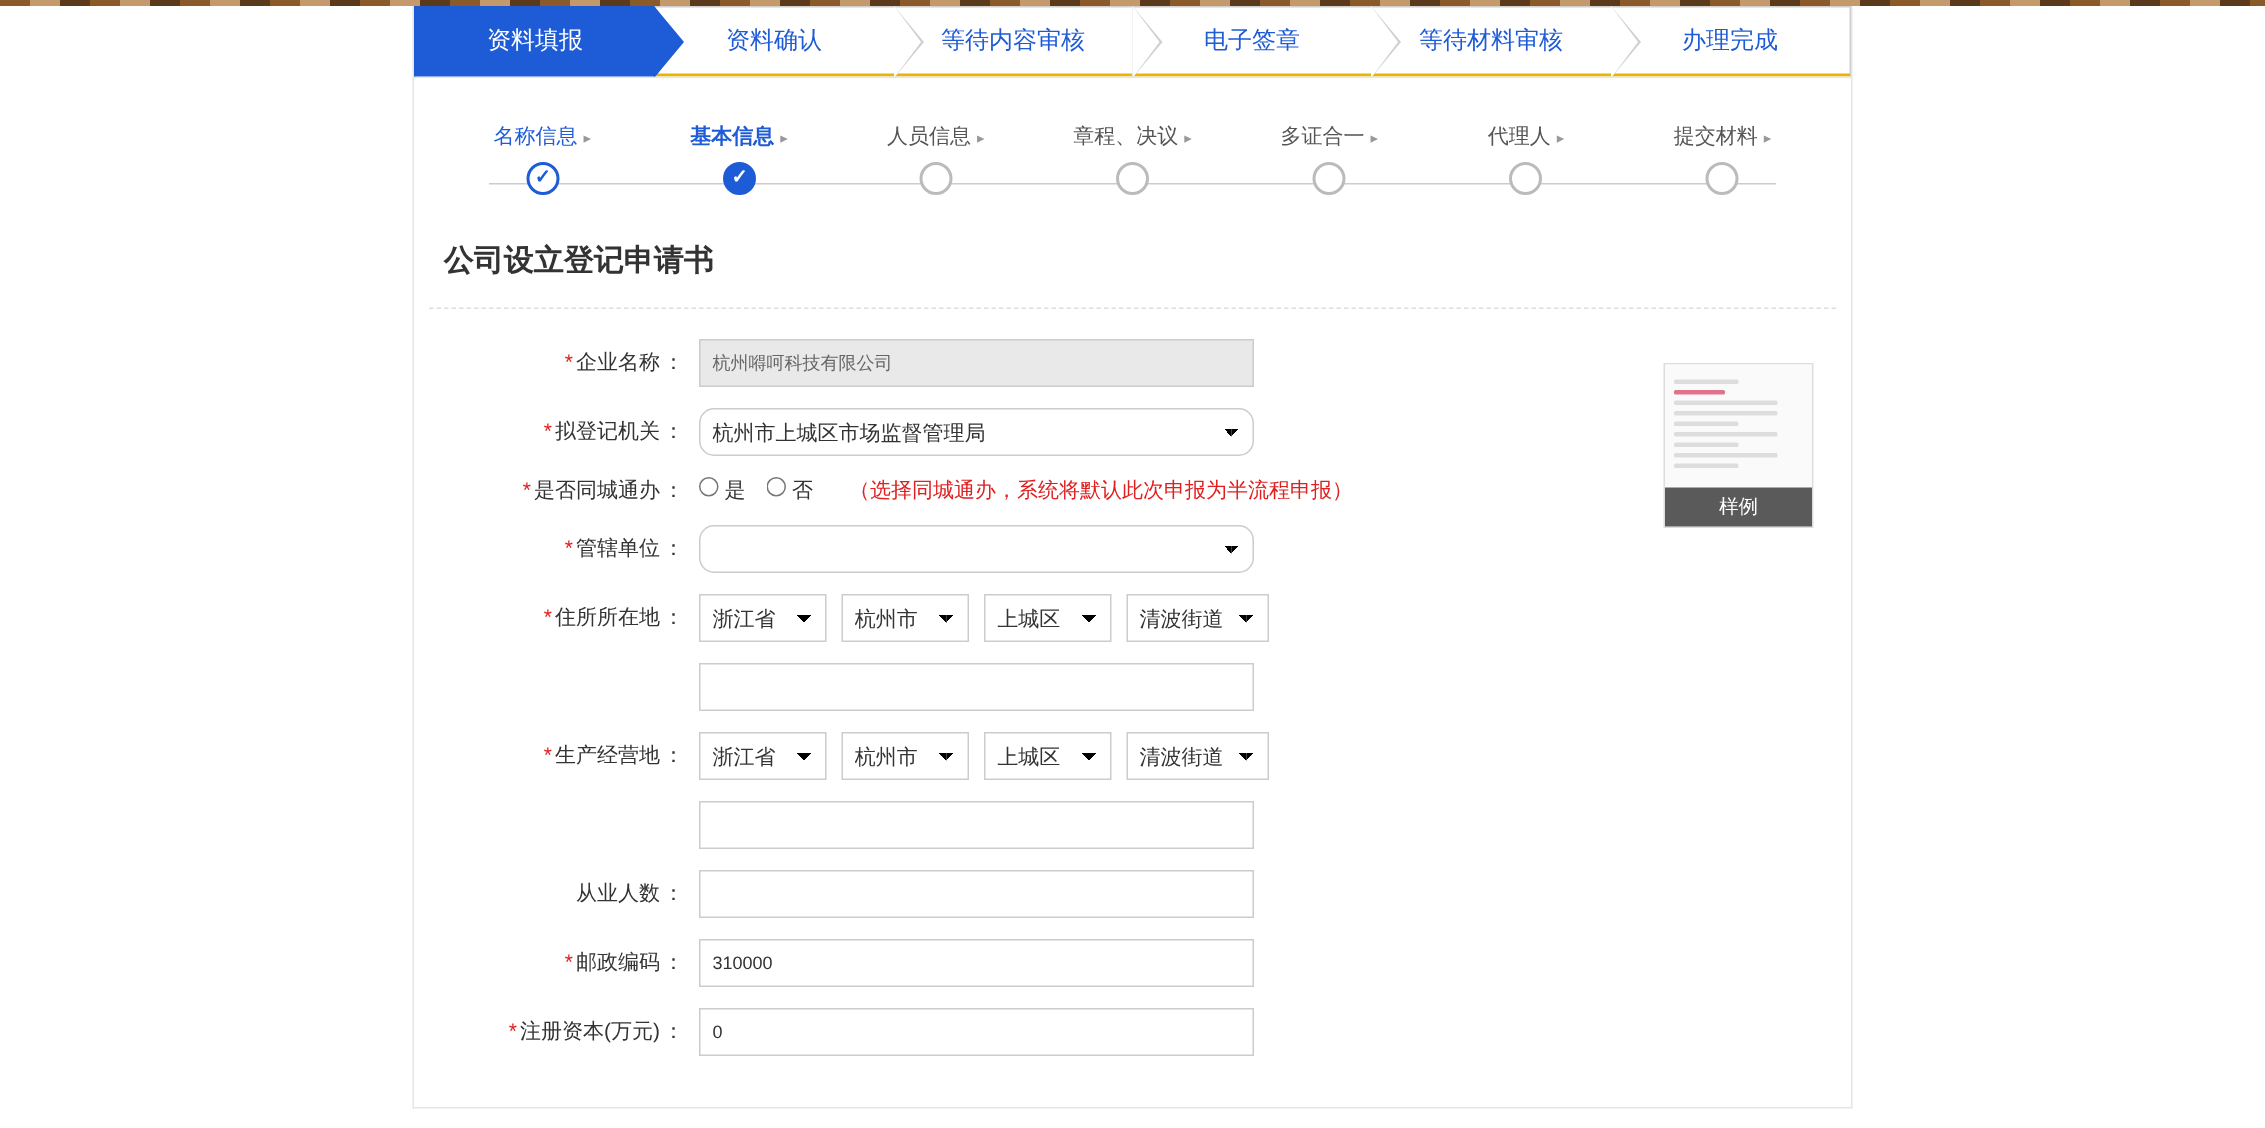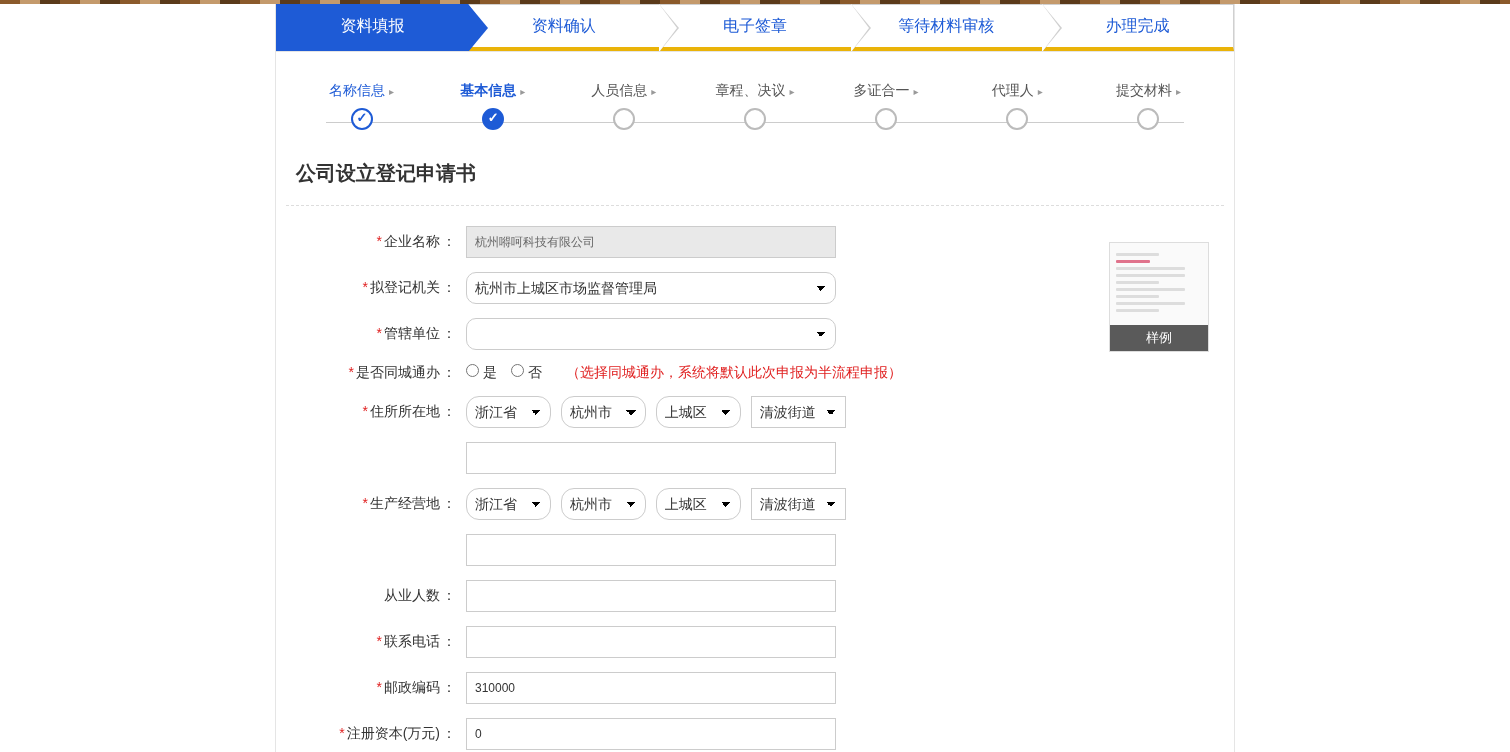--- a/index.html
+++ b/index.html
@@ -2,21 +2,21 @@
 <html><head>
 <meta charset="utf-8">
 <style>
 *{box-sizing:border-box;margin:0;padding:0;}
 body{font-family:"Microsoft YaHei",Arial,sans-serif;font-size:14px;color:#333;background:#fff;}
 .page{width:1510px;height:752px;position:relative;overflow:hidden;}
 .container{width:960px;margin:0 auto;border:1px solid #e5e5e5;border-top:none;padding-bottom:20px;}
 .topbar{height:4px;background:repeating-linear-gradient(90deg,#8b5a2b 0 20px,#c49a6c 20px 40px,#5a3a1a 40px 60px);}
 
 .arrow-steps{display:flex;height:48px;overflow:hidden;border-bottom:1px solid #e5e5e5;}
-.step{flex:1;position:relative;display:flex;align-items:center;justify-content:center;color:#1e5bd6;background:#fff;border-top:1px solid #d0d0d0;border-bottom:4px solid #eab308;text-align:center;}
+.step{flex:1;position:relative;display:flex;align-items:center;justify-content:center;color:#1e5bd6;background:#fff;border-top:1px solid #d0d0d0;border-bottom:2px solid #eab308;text-align:center;}
 .step:first-child{border-left:1px solid #d0d0d0;}
 .step .lbl{position:relative;z-index:2;font-size:16px;}
 .step .arrow{position:absolute;right:-18px;top:-1px;width:0;height:0;border-top:24px solid transparent;border-bottom:24px solid transparent;border-left:18px solid #fff;z-index:3;}
 .step .arrow-border{position:absolute;right:-20px;top:-1px;width:0;height:0;border-top:24px solid transparent;border-bottom:24px solid transparent;border-left:20px solid #d0d0d0;z-index:2;}
 .step.active{background:#1e5bd6;color:#fff;border-color:#1e5bd6;}
 .step.active .arrow{border-left-color:#1e5bd6;}
 .step.active .arrow-border{border-left-color:#1e5bd6;}
 .step:last-child .arrow,.step:last-child .arrow-border{display:none;}
 .step:last-child{border-right:1px solid #d0d0d0;}
 
@@ -40,21 +40,21 @@
 .row{display:flex;align-items:center;margin-bottom:14px;}
 .label{width:170px;text-align:right;padding-right:10px;color:#333;font-size:14px;}
 .req{color:#e02020;margin-right:2px;}
 .colon{margin-left:2px;}
 .field{flex:0 0 auto;}
 input[type=text],.txtinput{height:32px;border:1px solid #ccc;padding:0 8px;font-size:12px;color:#333;outline:none;}
 .txtinput.readonly{background:#e9e9e9;color:#666;}
 .w370{width:370px;}
 select{height:32px;border:1px solid #ccc;background:#fff;padding:0 26px 0 8px;font-size:14px;color:#333;appearance:none;-webkit-appearance:none;background-image:linear-gradient(45deg,transparent 50%,#000 50%),linear-gradient(135deg,#000 50%,transparent 50%);background-position:calc(100% - 14px) 13px,calc(100% - 9px) 13px;background-size:5px 5px,5px 5px;background-repeat:no-repeat;}
 .sel370{width:370px;border-radius:10px;}
-.sel-s{width:85px;margin-right:6px;border-radius:13px;}
+.sel-s{width:85px;margin-right:6px;}
 .sel-m{width:95px;margin-right:6px;}
 .radio-group{display:flex;align-items:center;gap:6px;}
 .radio-group input{margin:0 4px 0 0;}
 .hint{color:#e02020;margin-left:18px;font-size:14px;}
 
 .sample{position:absolute;right:25px;top:16px;width:100px;border:1px solid #ddd;}
 .sample-img{height:82px;background:#fafafa;padding:6px;}
 .sample-img .line{height:3px;background:#ddd;margin:4px 0;border-radius:1px;}
 .sample-img .line.s{width:50%;}
 .sample-img .line.m{width:80%;}
@@ -70,20 +70,25 @@
 <div class="container">
 
 <div class="arrow-steps">
   <div class="step active">
           <span class="lbl">资料填报</span>
           <span class="arrow-border"></span>
           <span class="arrow"></span>
         </div>
   <div class="step">
           <span class="lbl">资料确认</span>
+          <span class="arrow-border"></span>
+          <span class="arrow"></span>
+        </div>
+  <div class="step">
+          <span class="lbl">等待内容审核</span>
           <span class="arrow-border"></span>
           <span class="arrow"></span>
         </div>
   <div class="step">
           <span class="lbl">电子签章</span>
           <span class="arrow-border"></span>
           <span class="arrow"></span>
         </div>
   <div class="step">
           <span class="lbl">等待材料审核</span>
@@ -130,31 +135,31 @@
     <div class="label"><span class="req">*</span><span>企业名称</span><span class="colon">：</span></div>
     <div class="field"><input type="text" class="txtinput readonly w370" readonly="" value="杭州嘚呵科技有限公司" style=""></div>
   </div>
 
   <div class="row">
     <div class="label"><span class="req">*</span><span>拟登记机关</span><span class="colon">：</span></div>
     <div class="field"><select class="sel370"><option>杭州市上城区市场监督管理局</option></select></div>
   </div>
 
   <div class="row">
-    <div class="label"><span class="req">*</span><span>管辖单位</span><span class="colon">：</span></div>
-    <div class="field"><select class="sel370"><option></option></select></div>
-  </div>
-
-  <div class="row">
     <div class="label"><span class="req">*</span><span>是否同城通办</span><span class="colon">：</span></div>
     <div class="field radio-group">
       <label><input type="radio" name="sc" style=""><span>是</span></label>
       <label style="margin-left:8px;"><input type="radio" name="sc" style=""><span>否</span></label>
       <span class="hint">（选择同城通办，系统将默认此次申报为半流程申报）</span>
     </div>
+  </div>
+
+  <div class="row">
+    <div class="label"><span class="req">*</span><span>管辖单位</span><span class="colon">：</span></div>
+    <div class="field"><select class="sel370"><option></option></select></div>
   </div>
 
   <div class="row">
     <div class="label"><span class="req">*</span><span>住所所在地</span><span class="colon">：</span></div>
     <div class="field">
       <select class="sel-s"><option>浙江省</option></select>
       <select class="sel-s"><option>杭州市</option></select>
       <select class="sel-s"><option>上城区</option></select>
       <select class="sel-m"><option>清波街道</option></select>
     </div>
@@ -176,24 +181,20 @@
   <div class="row">
     <div class="label"></div>
     <div class="field"><input type="text" class="txtinput w370" style=""></div>
   </div>
 
   <div class="row">
     <div class="label"><span>从业人数</span><span class="colon">：</span></div>
     <div class="field"><input type="text" class="txtinput w370" style=""></div>
   </div>
 
-  <div class="row">
-    <div class="label"><span class="req">*</span><span>联系电话</span><span class="colon">：</span></div>
-    <div class="field"><input type="text" class="txtinput w370" style=""></div>
-  </div>
 
   <div class="row">
     <div class="label"><span class="req">*</span><span>邮政编码</span><span class="colon">：</span></div>
     <div class="field"><input type="text" class="txtinput w370" value="310000" style=""></div>
   </div>
 
   <div class="row">
     <div class="label"><span class="req">*</span><span>注册资本(万元)</span><span class="colon">：</span></div>
     <div class="field"><input type="text" class="txtinput w370" value="0" style=""></div>
   </div>

